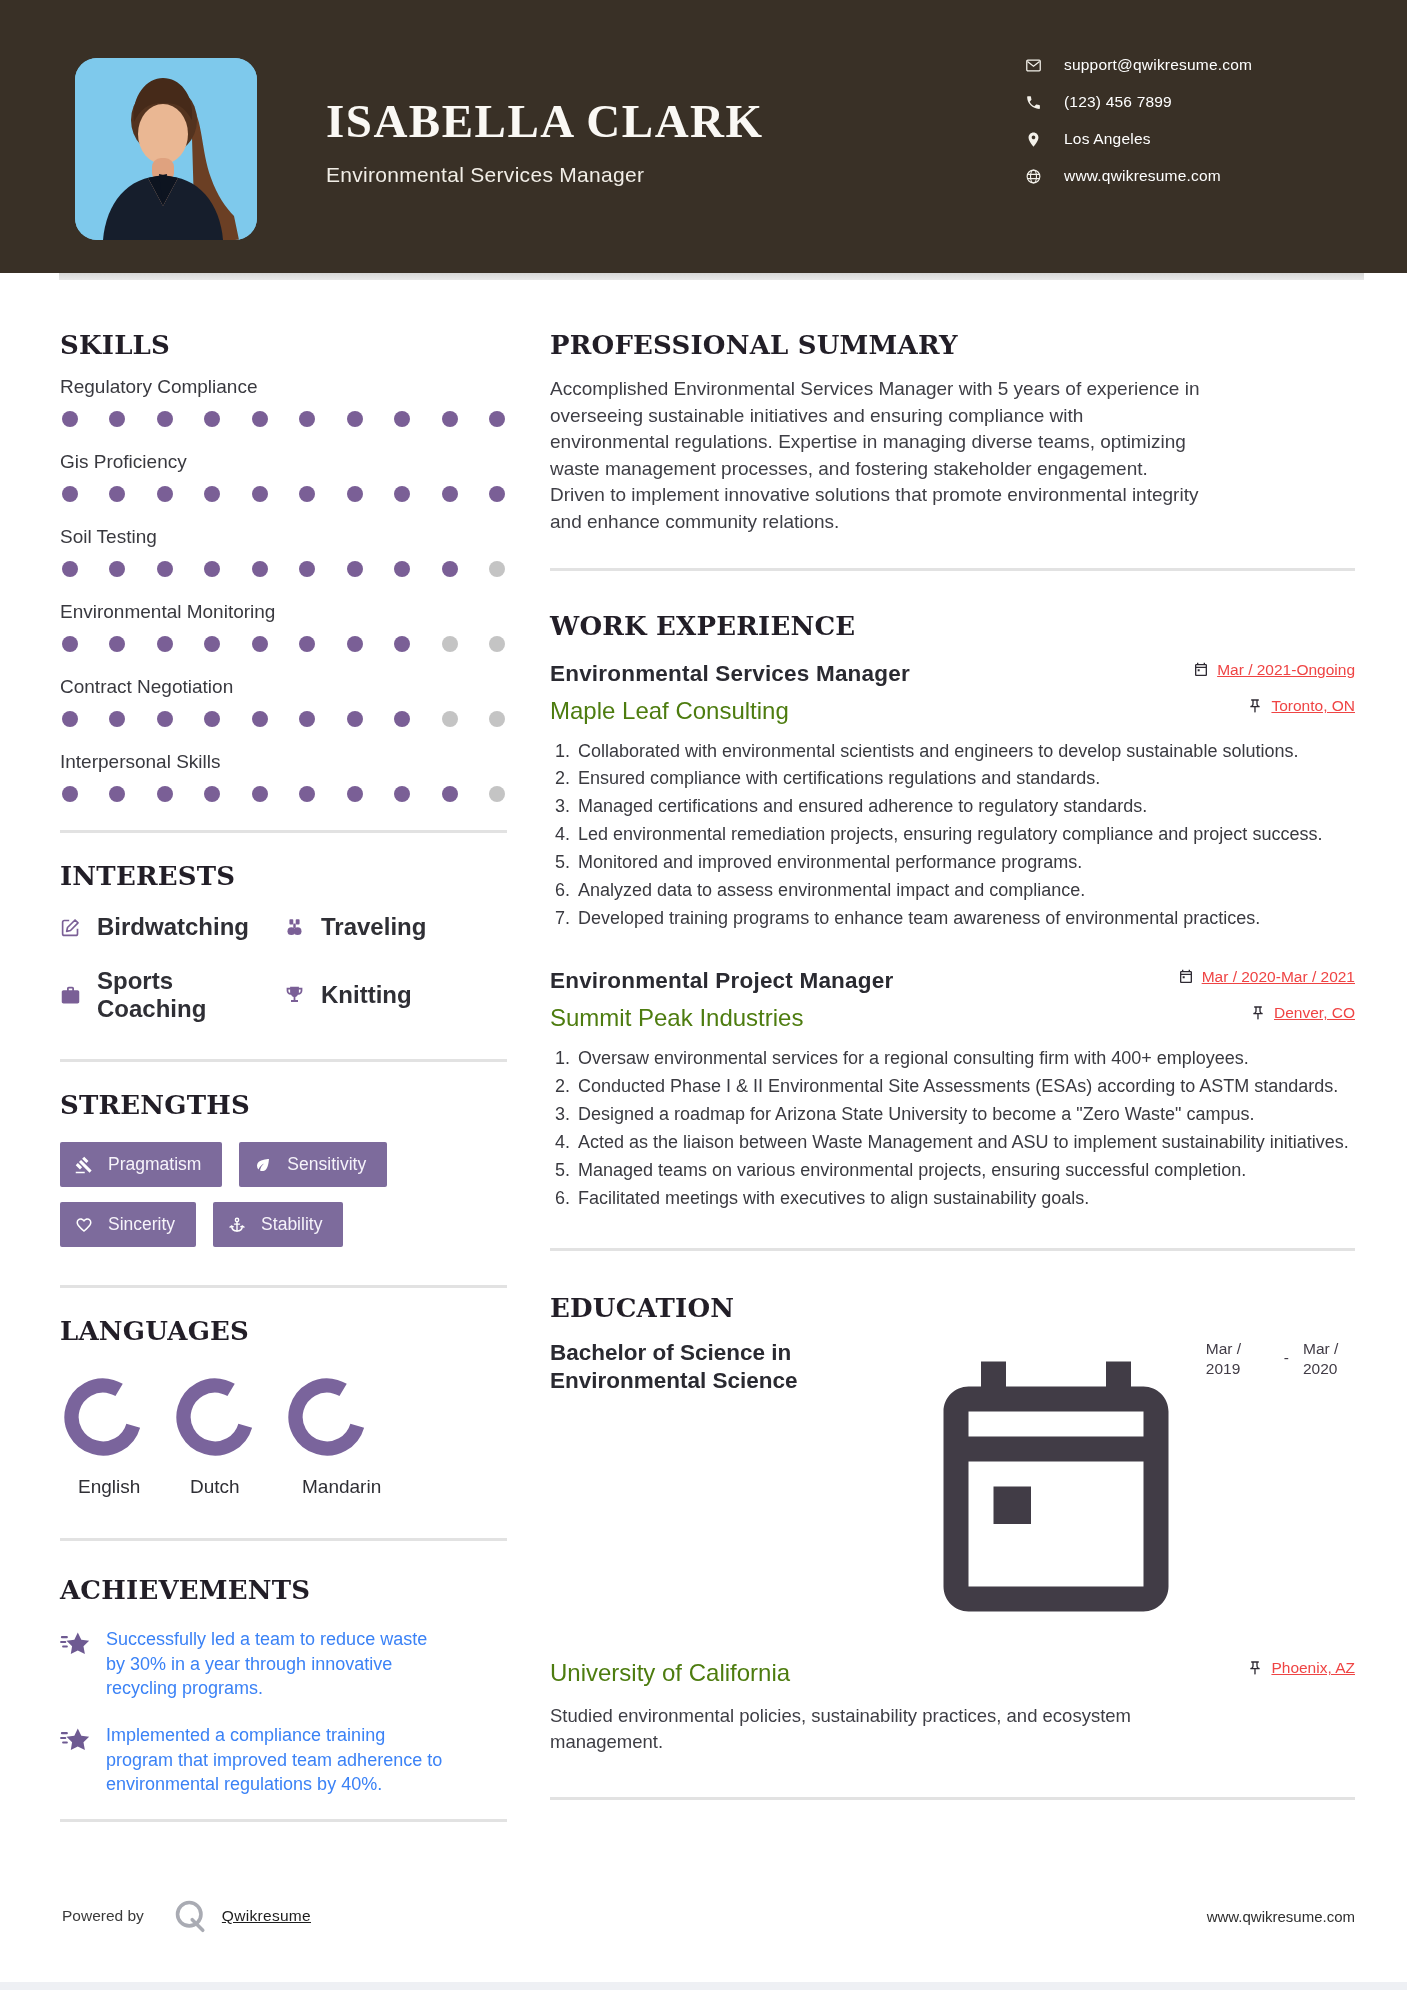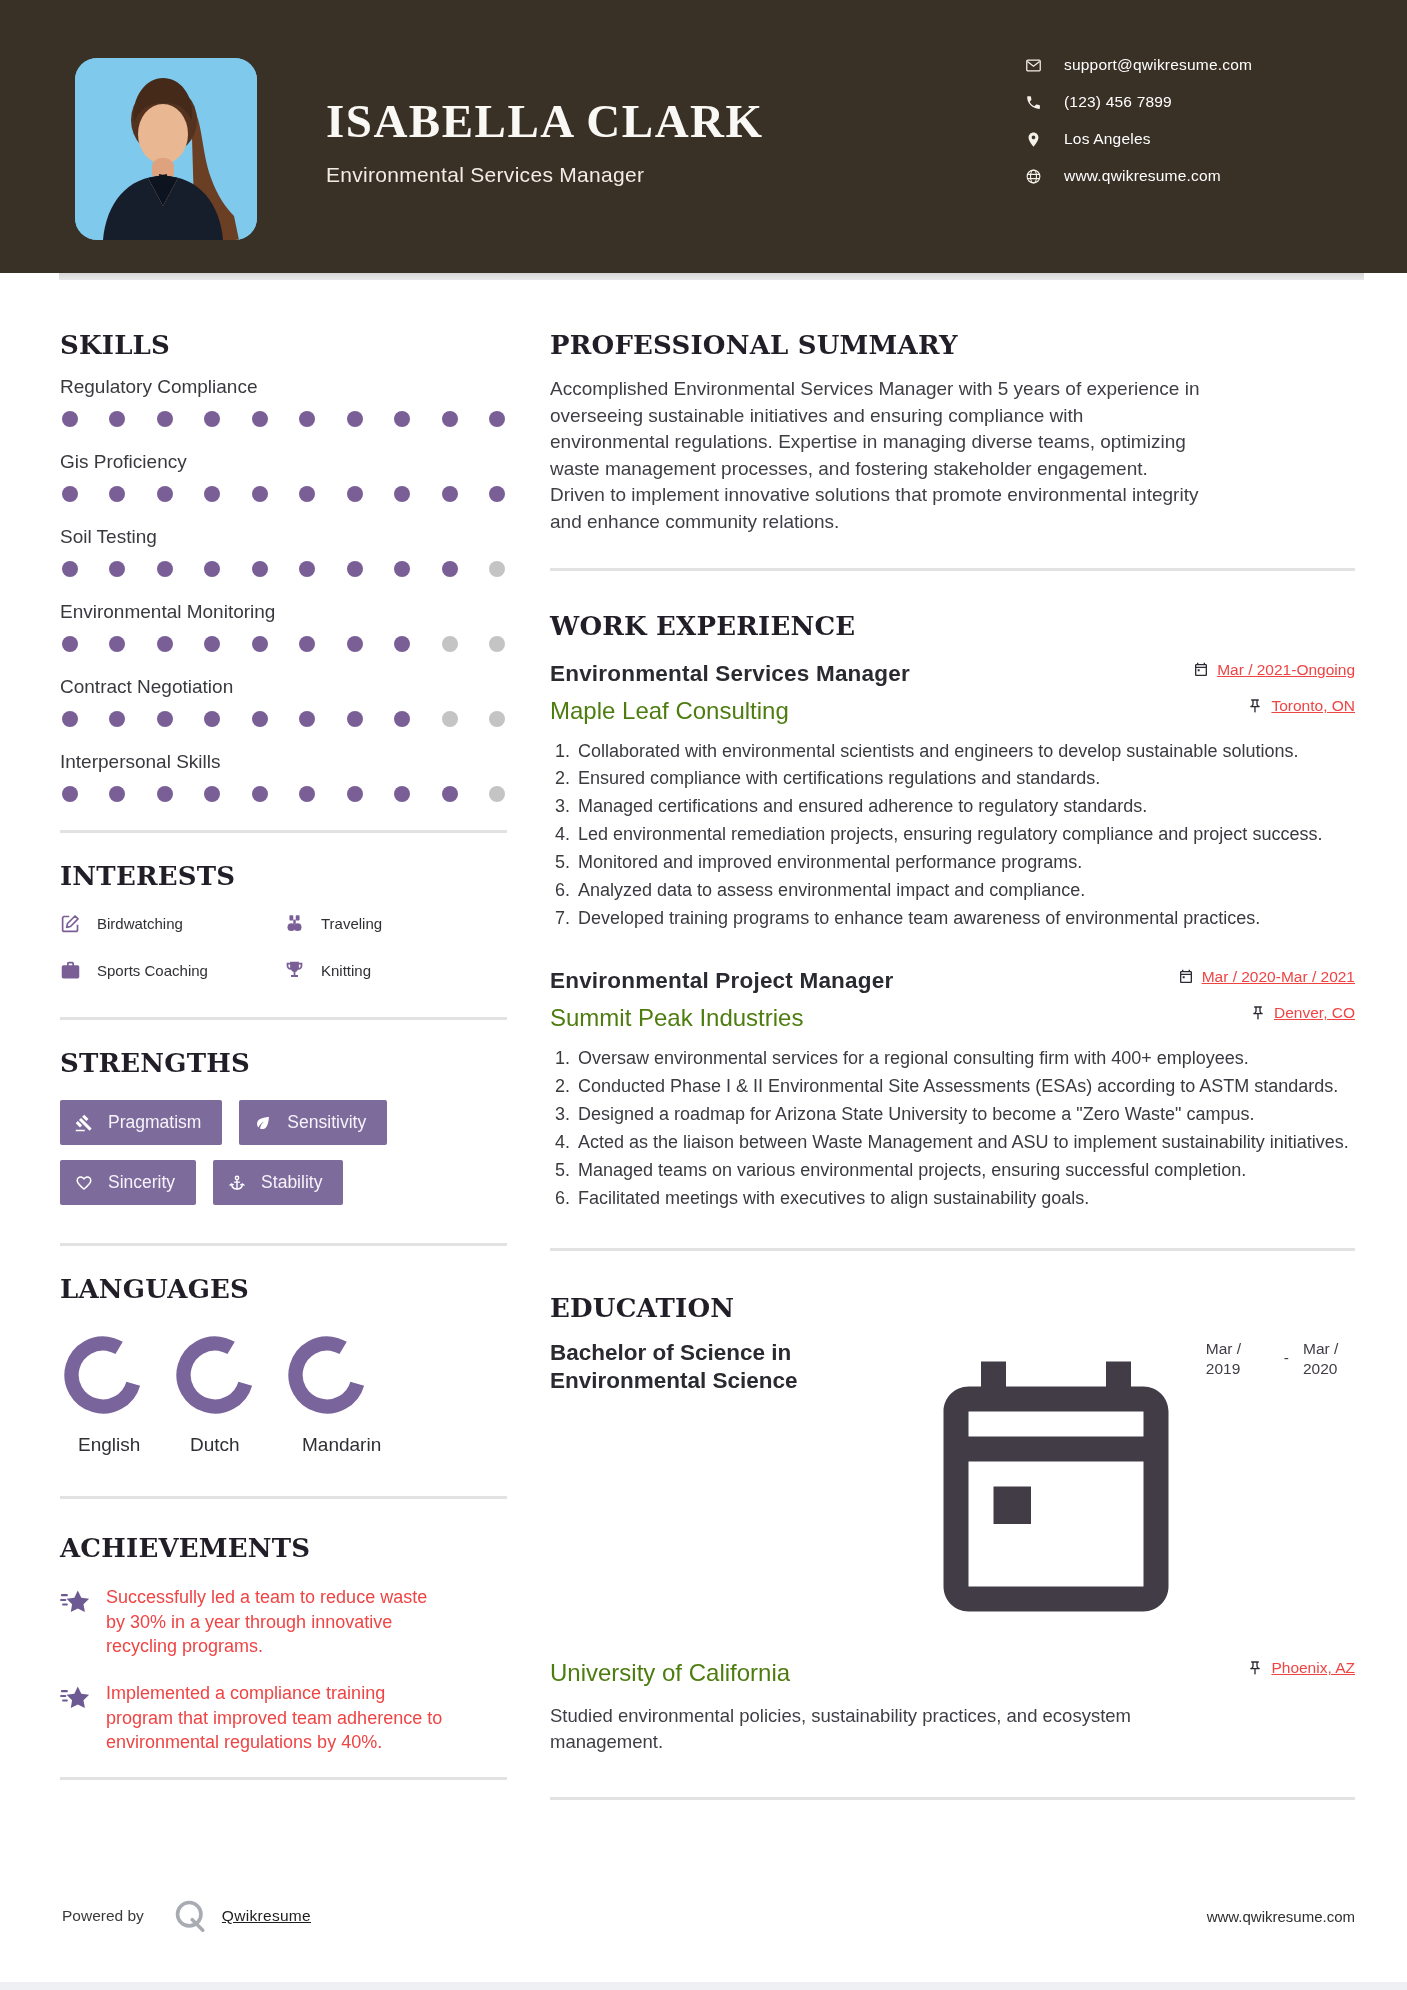--- a/index.html
+++ b/index.html
@@ -29,41 +29,41 @@
 
   
   .skill{margin-bottom:9px;}
   .skill-label{font-size:19px;color:#39393f;}
   .dots{display:flex;justify-content:space-between;margin:13px 2px 24px 2px;}
   .dot{width:16px;height:16px;border-radius:50%;background:#7a5f96;}
   .dot.off{background:#c4c4c4;}
 
   
   .interests-grid{display:grid;grid-template-columns:224px auto;row-gap:26px;margin-top:22px;}
-  .interest{display:flex;align-items:center;font-size:15px;color:#2f2f35;}
+  .interest{display:flex;align-items:center;font-size:24px;color:#2f2f35;font-weight:bold;}
   .interest .iicon{width:21px;height:21px;margin-right:16px;color:#7a5f96;flex:0 0 auto;}
   .iicon svg{width:100%;height:100%;display:block;}
 
   
   .badges{display:flex;flex-wrap:wrap;gap:15px 17px;margin-top:22px;}
   .badge{display:inline-flex;align-items:center;background:#7d6b9c;color:#f6f3fa;font-size:17.5px;padding:12px 21px 12px 15px;border-radius:2px;}
   .badge .bicon{width:18px;height:18px;margin-right:15px;color:#ffffff;}
   .bicon svg{width:100%;height:100%;display:block;}
 
   
   .langs{display:flex;margin-top:30px;}
   .lang{width:112px;display:flex;flex-direction:column;align-items:flex-start;}
   .lang .ring{width:82px;height:82px;margin-left:2px;}
   .lang .lname{font-size:19px;color:#2f2f35;margin-top:18px;margin-left:18px;}
 
   
   .ach{display:flex;align-items:flex-start;margin-bottom:22px;}
   .ach .aicon{width:32px;height:30px;margin-top:2px;margin-right:14px;color:#6e5a92;flex:0 0 auto;}
   .aicon svg{width:100%;height:100%;display:block;}
-  .ach p{margin:0;font-size:18px;line-height:1.37;color:#ef4444;max-width:338px;}
+  .ach p{margin:0;font-size:18px;line-height:1.37;color:#3b82f6;max-width:338px;}
 
   
   .summary-text{font-size:19px;line-height:1.4;color:#3e3e45;max-width:655px;margin:0;}
   .job{margin-bottom:38px;}
   .job-head{display:flex;align-items:flex-start;}
   .job-head h3{font-size:22.5px;font-weight:600;color:#2a2a31;margin:0;flex:1;letter-spacing:.2px;}
   .meta{display:flex;align-items:center;font-size:15.5px;color:#ef4444;white-space:nowrap;text-decoration:underline;}
   .meta .micon{width:16px;height:16px;margin-right:8px;color:#2e2a33;}
   .micon svg{width:100%;height:100%;display:block;}
   .job-sub{display:flex;align-items:flex-start;margin-top:10px;}

